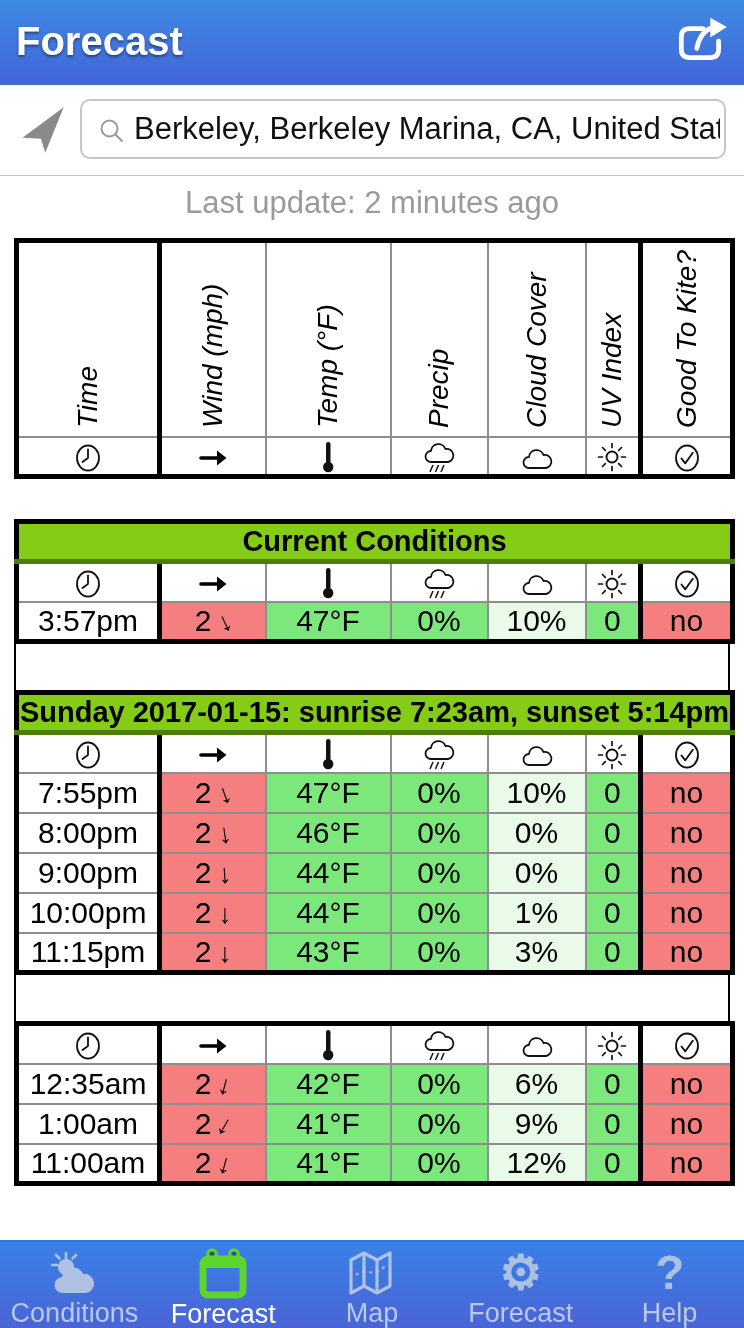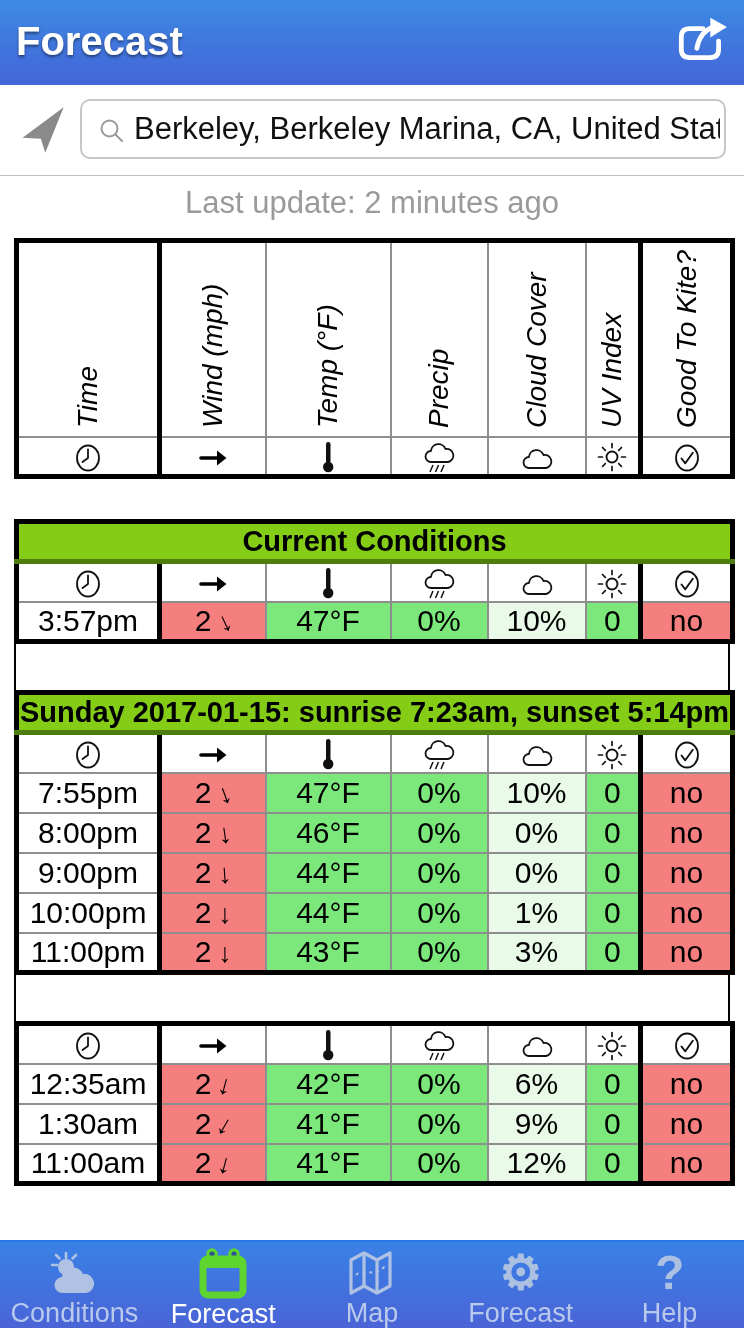--- a/index.html
+++ b/index.html
@@ -340,21 +340,21 @@
     <tr>
       <td class="thick-r">10:00pm</td>
       <td class="c-wind"><span>2</span><span class="warrow" style="transform: rotate(0deg);">↓</span></td>
       <td class="c-temp">44°F</td>
       <td class="c-precip">0%</td>
       <td class="c-cloud">1%</td>
       <td class="c-uv">0</td>
       <td class="c-kite thick-l">no</td>
     </tr>
     <tr>
-      <td class="thick-r">11:00pm</td>
+      <td class="thick-r">11:15pm</td>
       <td class="c-wind"><span>2</span><span class="warrow" style="transform: rotate(0deg);">↓</span></td>
       <td class="c-temp">43°F</td>
       <td class="c-precip">0%</td>
       <td class="c-cloud">3%</td>
       <td class="c-uv">0</td>
       <td class="c-kite thick-l">no</td>
     </tr>
   </tbody>
     </table>
 
@@ -397,21 +397,21 @@
     <tr>
       <td class="thick-r">12:35am</td>
       <td class="c-wind"><span>2</span><span class="warrow" style="transform: rotate(15deg);">↓</span></td>
       <td class="c-temp">42°F</td>
       <td class="c-precip">0%</td>
       <td class="c-cloud">6%</td>
       <td class="c-uv">0</td>
       <td class="c-kite thick-l">no</td>
     </tr>
     <tr>
-      <td class="thick-r">1:30am</td>
+      <td class="thick-r">1:00am</td>
       <td class="c-wind"><span>2</span><span class="warrow" style="transform: rotate(30deg);">↓</span></td>
       <td class="c-temp">41°F</td>
       <td class="c-precip">0%</td>
       <td class="c-cloud">9%</td>
       <td class="c-uv">0</td>
       <td class="c-kite thick-l">no</td>
     </tr>
     <tr>
       <td class="thick-r">11:00am</td>
       <td class="c-wind"><span>2</span><span class="warrow" style="transform: rotate(15deg);">↓</span></td>

